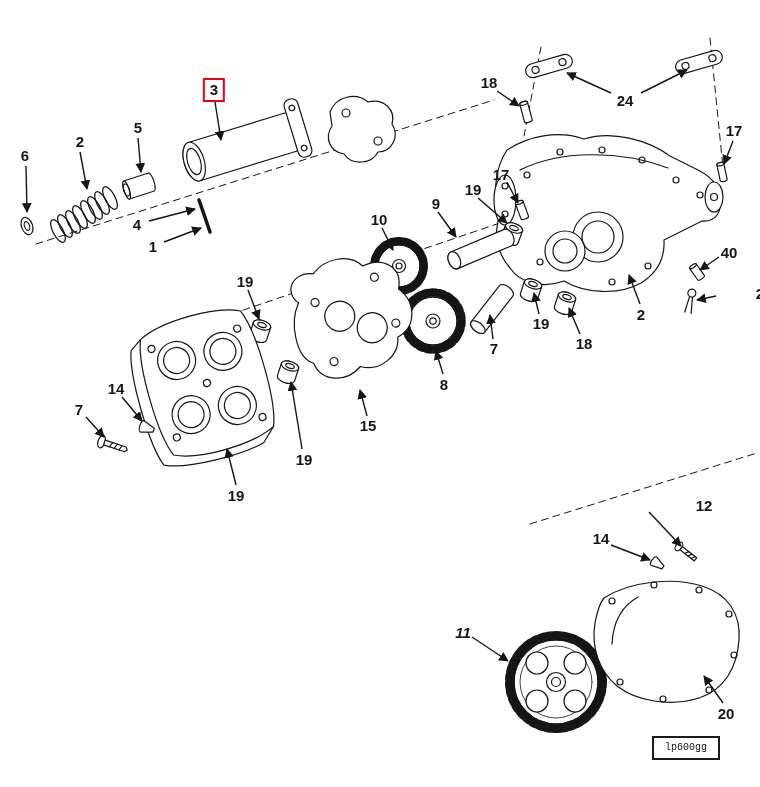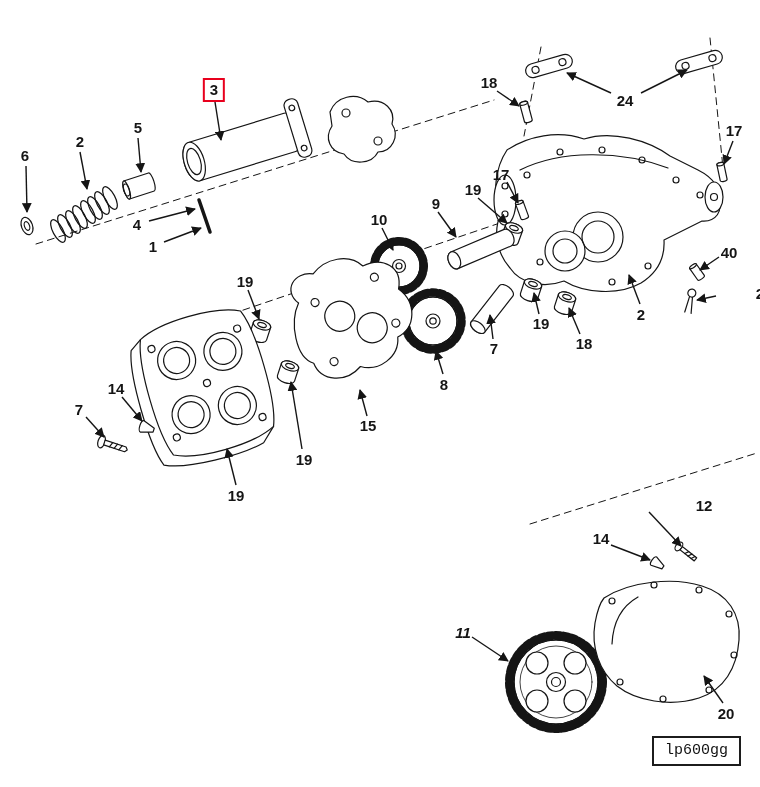--- a/index.html
+++ b/index.html
@@ -14,21 +14,21 @@
     position:absolute; transform:translate(-50%,-50%);
     font-family:"Liberation Sans", sans-serif; font-weight:bold;
     font-size:15px; color:var(--ink); white-space:nowrap; line-height:1;
   }
   .callout.highlighted {
     border:2px solid var(--hl); padding:2px 5px 3px 5px; background:#fff;
   }
   .figure-code {
     position:absolute; left:652px; top:736px;
     border:2px solid #1c1c1c; padding:4px 11px 5px 11px;
-    font-family:"Liberation Mono", monospace; font-size:15px; color:#111;
+    font-family:"Liberation Mono", monospace; font-size:10px; color:#111;
     background:#fff;
   }
 </style>
 </head>
 <body>
 
 <div class="stage">
 
   <svg id="drawing" width="760" height="787" viewBox="0 0 760 787" stroke="#151515" stroke-width="1.2" fill="none" stroke-linecap="round" stroke-linejoin="round">
     <defs>

